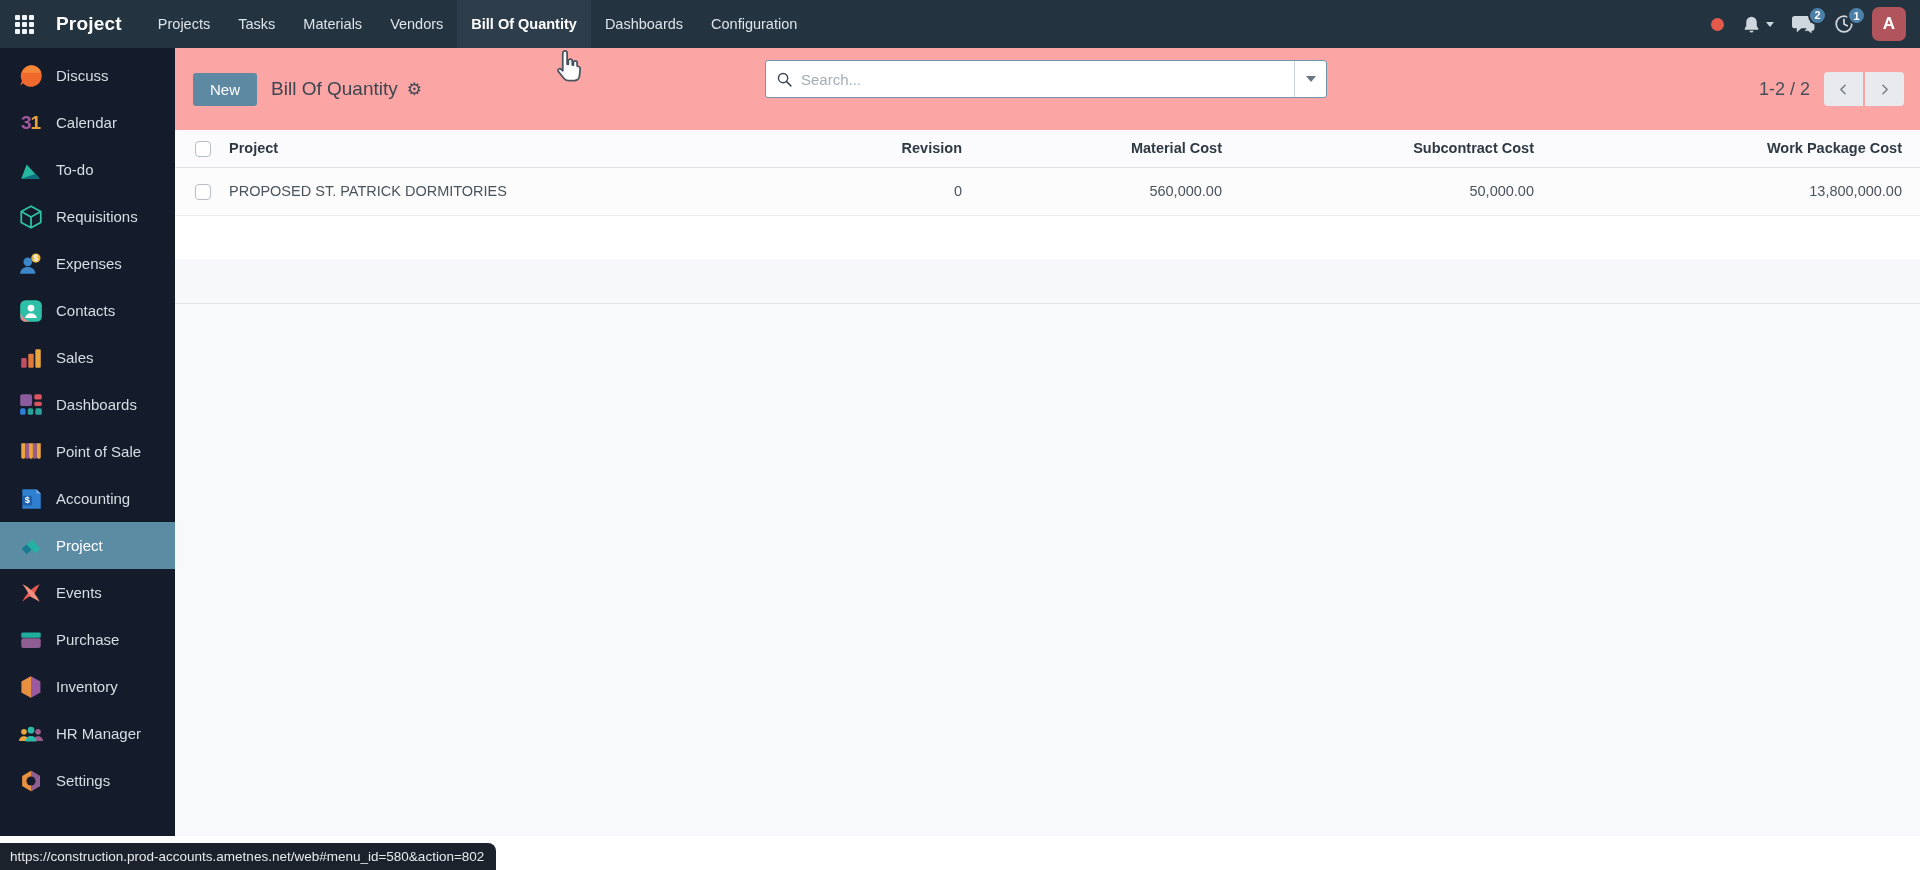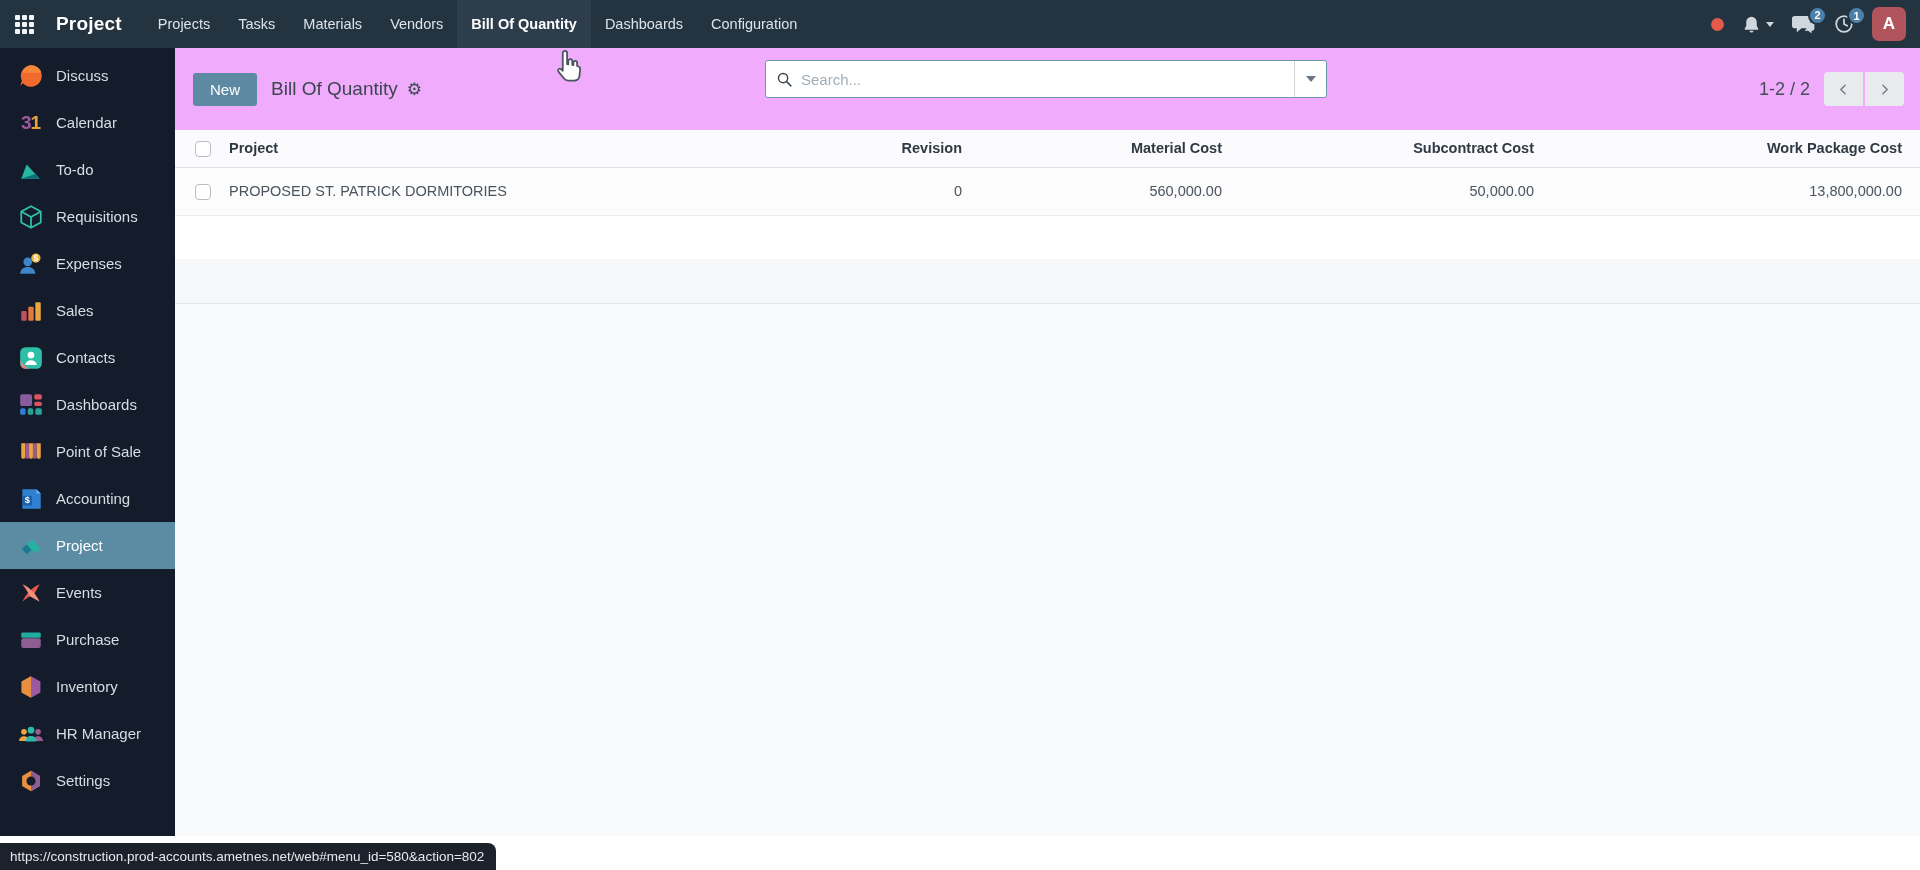--- a/index.html
+++ b/index.html
@@ -45,21 +45,21 @@
   .side-item.active .side-label { color:#ffffff; }
   .app-ico { width:27px; height:27px; display:flex; align-items:center; justify-content:center;
     flex-shrink:0; }
   .app-ico svg { width:26px; height:26px; display:block; }
   .cal-ico { font-size:19px; font-weight:700; letter-spacing:-1px; }
   .cal-ico b { color:#a2589e; } .cal-ico i { color:#eaa23c; font-style:normal; }
 
   
   .main { flex:1; display:flex; flex-direction:column; background:#fff; min-width:0; }
   .control-panel { position:relative; height:82px; display:flex; align-items:center;
-    padding-left:18px; background:#f0abfc; }
+    padding-left:18px; background:#fca5a5; }
   .btn-new { background:#5d89a2; color:#fff; border:none; border-radius:3px; font-size:15px;
     padding:8px 17px; cursor:pointer; font-family:inherit; }
   .view-title { font-size:19px; color:#3c4650; margin-left:14px; }
   .title-gear { font-size:17px; color:#3e4852; margin-left:9px; cursor:pointer; }
 
   .searchbox { position:absolute; left:590px; top:12px; width:562px; height:38px; background:#fff;
     border:1px solid #6e96ad; border-radius:3px; display:flex; align-items:center; }
   .searchbox .mag { margin:0 8px 0 10px; flex-shrink:0; }
   .searchbox input { flex:1; border:none; outline:none; font-size:15px; color:#3c4650;
     font-family:inherit; background:transparent; }
@@ -199,37 +199,37 @@
             <path d="M2 21c0-4 3.2-6.3 7-6.3s7 2.3 7 6.3z" fill="#3c86c9"></path>
             <circle cx="16.5" cy="6.5" r="4.3" fill="#e9b53e"></circle>
             <text x="16.5" y="9.3" font-size="8" fill="#fff" text-anchor="middle" font-weight="bold">$</text>
           </svg>
       </span>
       <span class="side-label">Expenses</span>
     </div>
     <div class="side-item">
       <span class="app-ico">
         <svg viewBox="0 0 24 24">
-            <rect x="3" y="12" width="5" height="9" rx="1" fill="#c14f62"></rect>
-            <rect x="9.5" y="8" width="5" height="13" rx="1" fill="#e2793c"></rect>
-            <rect x="16" y="4" width="5" height="17" rx="1" fill="#eaa63e"></rect>
-          </svg>
-      </span>
-      <span class="side-label">Sales</span>
-    </div>
-    <div class="side-item">
-      <span class="app-ico">
-        <svg viewBox="0 0 24 24">
             <rect x="2" y="2" width="20" height="20" rx="5" fill="#2dbfa7"></rect>
             <path d="M2.4 13.5c1.6 4.2 4.2 6.9 8.4 8.1l-4 .4a4.6 4.6 0 0 1-4.4-4.6z" fill="#ee7d87"></path>
             <circle cx="12" cy="9.3" r="3.1" fill="#fff"></circle>
             <path d="M6.5 18.5c.6-3 2.9-4.5 5.5-4.5s4.9 1.5 5.5 4.5z" fill="#fff"></path>
           </svg>
       </span>
       <span class="side-label">Contacts</span>
+    </div>
+    <div class="side-item">
+      <span class="app-ico">
+        <svg viewBox="0 0 24 24">
+            <rect x="3" y="12" width="5" height="9" rx="1" fill="#c14f62"></rect>
+            <rect x="9.5" y="8" width="5" height="13" rx="1" fill="#e2793c"></rect>
+            <rect x="16" y="4" width="5" height="17" rx="1" fill="#eaa63e"></rect>
+          </svg>
+      </span>
+      <span class="side-label">Sales</span>
     </div>
     <div class="side-item">
       <span class="app-ico">
         <svg viewBox="0 0 24 24">
             <rect x="2" y="2" width="11" height="11" rx="2" fill="#8a5c9e"></rect>
             <rect x="15" y="2" width="7" height="5" rx="1.5" fill="#d95360"></rect>
             <rect x="15" y="9" width="7" height="4" rx="1.5" fill="#d95360"></rect>
             <rect x="2" y="15" width="5" height="6" rx="1.5" fill="#2f7ed8"></rect>
             <rect x="9" y="15" width="5" height="6" rx="1.5" fill="#2aa198"></rect>
             <rect x="16" y="15" width="6" height="6" rx="1.5" fill="#2aa198"></rect>

